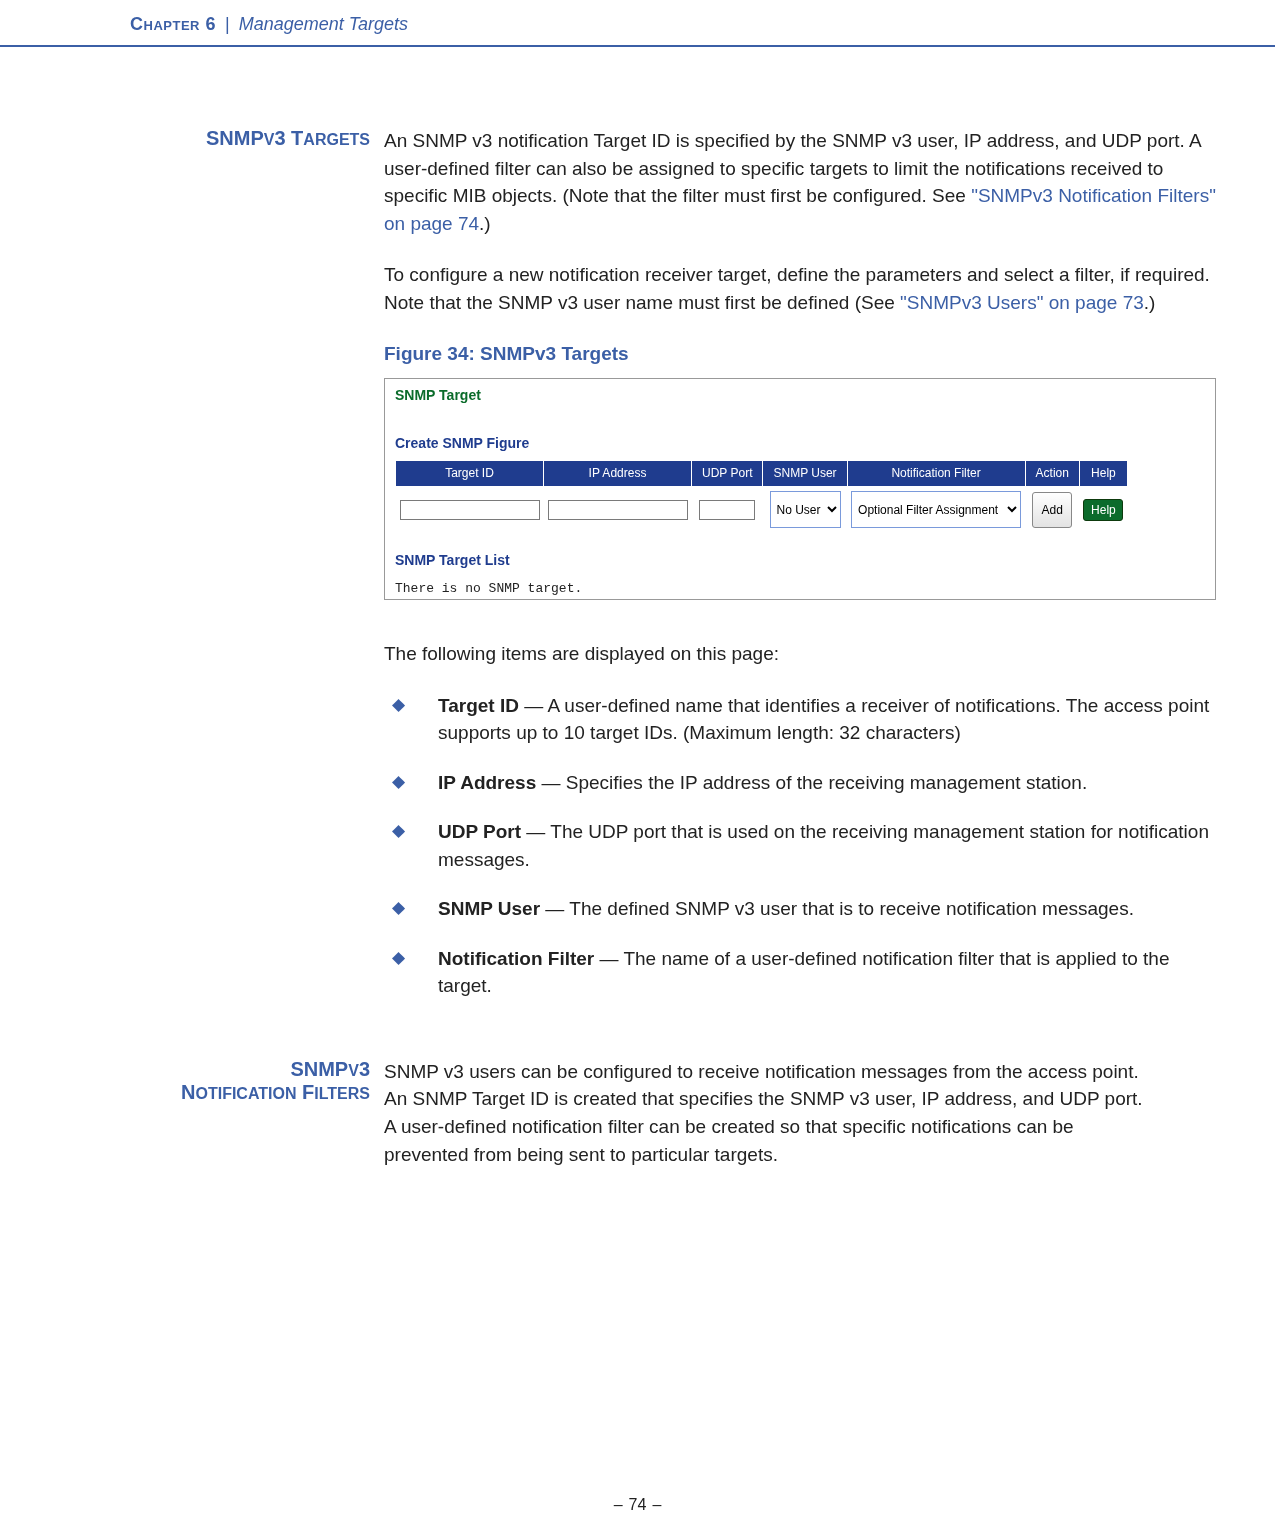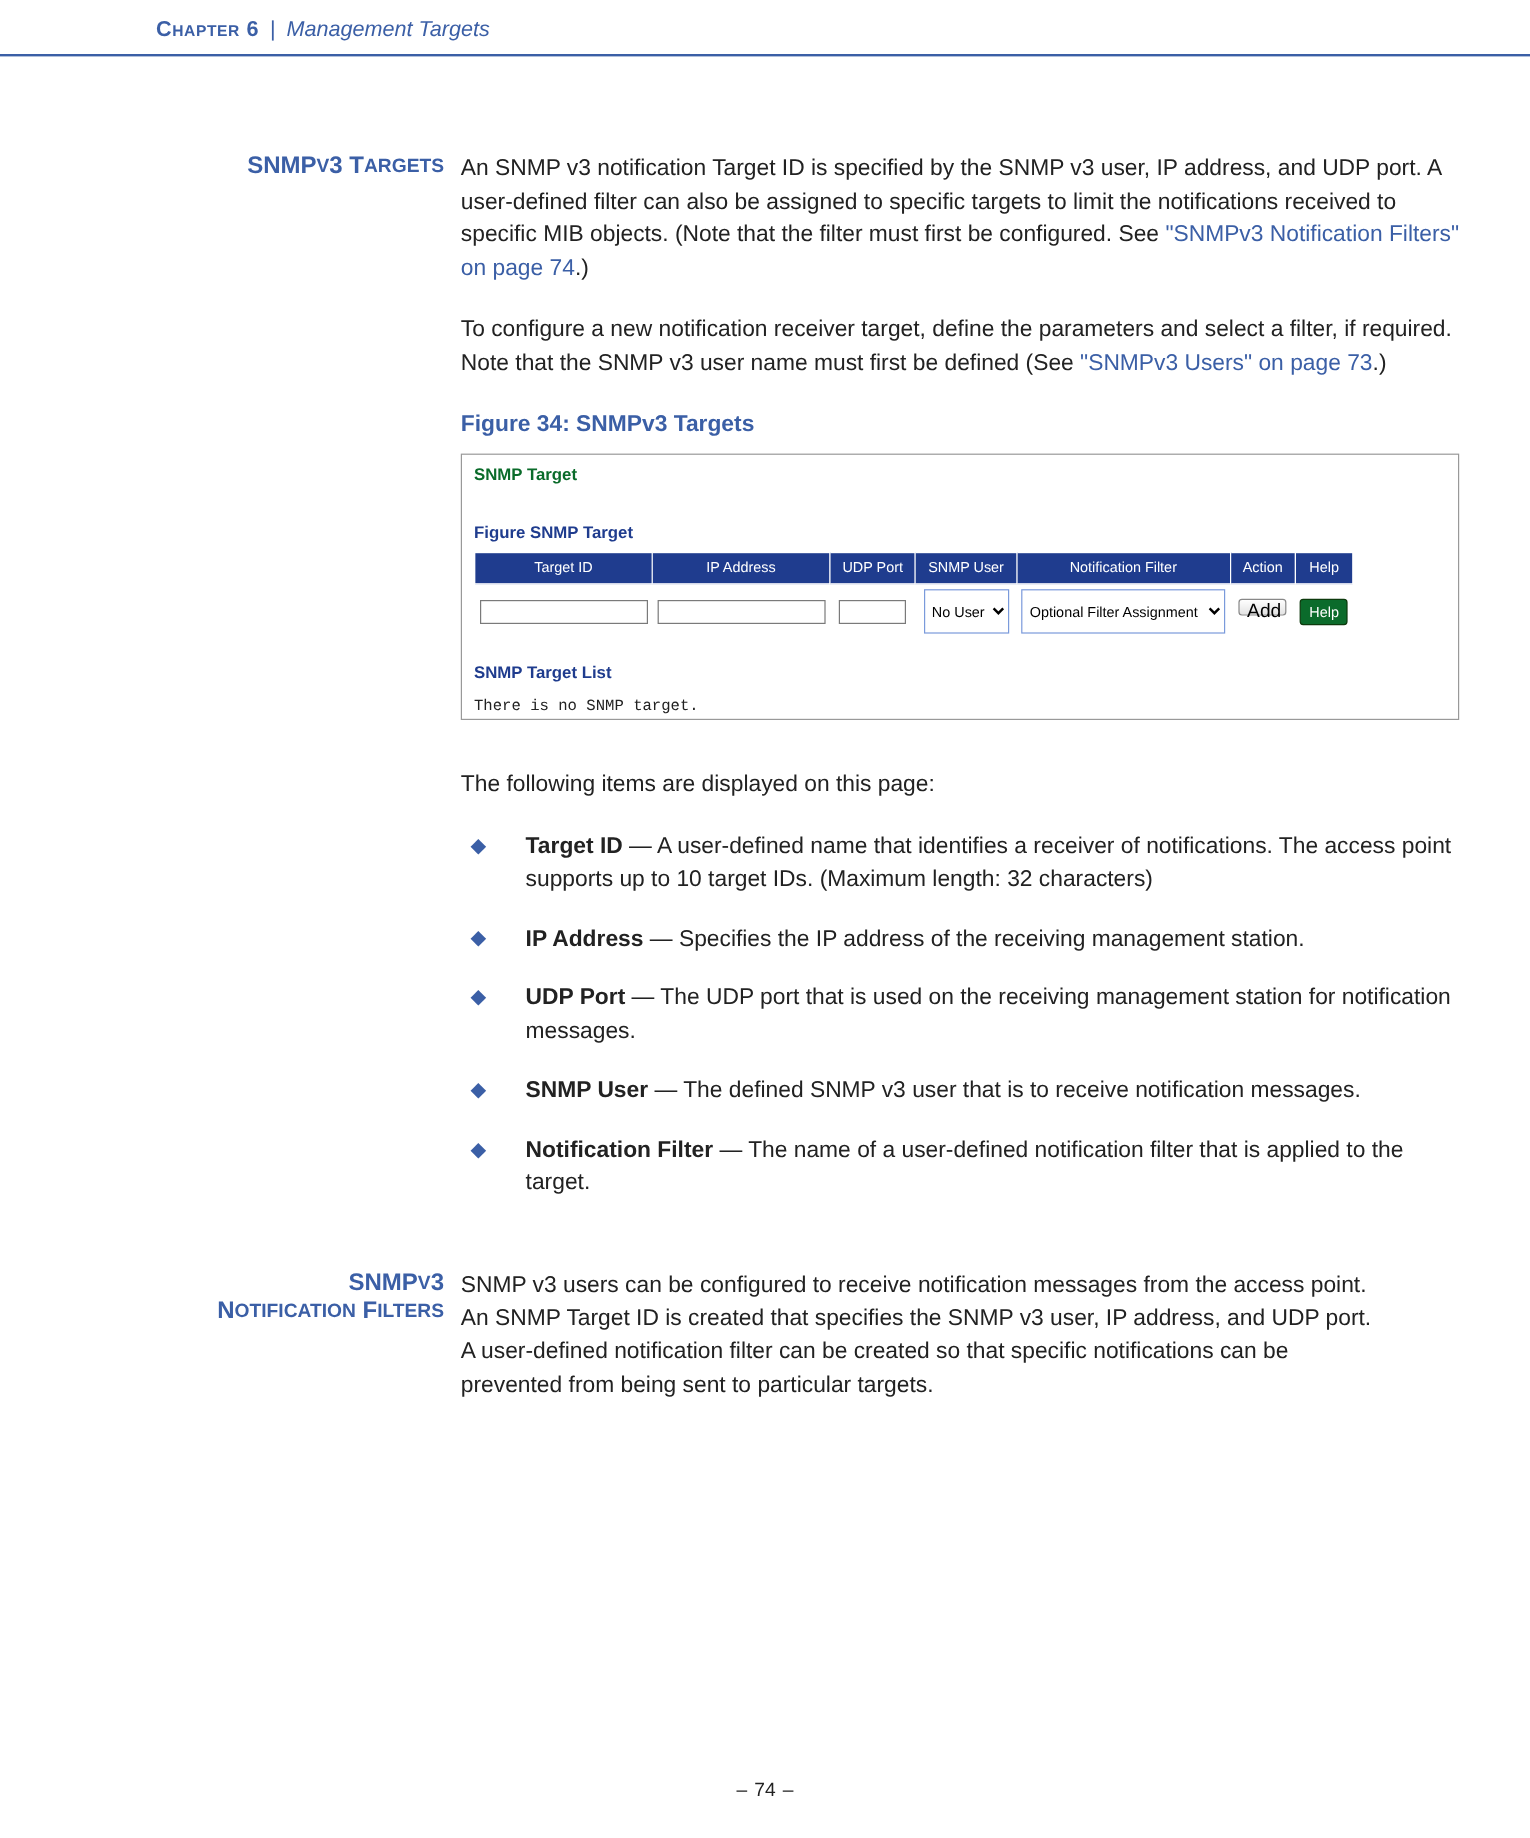--- a/index.html
+++ b/index.html
@@ -125,26 +125,26 @@
   .tin.w2 { width: 140px; }
   .tin.w3 { width: 56px; }
   .sel {
     height: 37px;
     border: 1px solid #7a9adb;
     background: #fff;
     font-size: 12px;
     padding: 0 2px;
   }
   .btn-add {
-    height: 14px;
+    height: 36px;
     width: 40px;
     border: 1px solid #888;
     border-radius: 3px;
     background: linear-gradient(#fefefe,#e3e3e3);
-    font-size: 16px;
+    font-size: 12px;
     cursor: pointer;
   }
   .btn-help {
     height: 22px;
     width: 40px;
     border: 1px solid #0d3a0d;
     border-radius: 3px;
     background: #0b6b2b;
     color: #fff;
     font-size: 12px;
@@ -178,21 +178,21 @@
   }
   ul.diamond li .li-body .term {
     font-weight: 700;
   }
   .section2 {
     display: flex;
     padding: 36px 130px 0 150px;
   }
   .footer {
     position: absolute;
-    bottom: 30px;
+    bottom: 18px;
     left: 0;
     right: 0;
     text-align: center;
     font-size: 16px;
     color: #222;
   }
   .footer .dash { margin: 0 6px; }
 </style>
 </head>
 <body>
@@ -218,21 +218,21 @@
         <span>An SNMP v3 notification Target ID is specified by the SNMP v3 user, IP address, and UDP port. A user-defined filter can also be assigned to specific targets to limit the notifications received to specific MIB objects. (Note that the filter must first be configured. See </span><span class="link">"SNMPv3 Notification Filters" on page 74</span><span>.)</span>
       </div>
       <div class="para">
         <span>To configure a new notification receiver target, define the parameters and select a filter, if required. Note that the SNMP v3 user name must first be defined (See </span><span class="link">"SNMPv3 Users" on page 73</span><span>.)</span>
       </div>
 
       <div class="fig-caption">Figure 34:  SNMPv3 Targets</div>
 
       <div class="figure-box">
         <div class="fig-title">SNMP Target</div>
-        <div class="fig-subtitle">Figure SNMP Target</div>
+        <div class="fig-subtitle">Create SNMP Figure</div>
         <table class="fig-table">
           <tbody>
               <tr>
             <th>Target ID</th>
             <th>IP Address</th>
             <th>UDP Port</th>
             <th>SNMP User</th>
             <th>Notification Filter</th>
             <th>Action</th>
             <th>Help</th>

